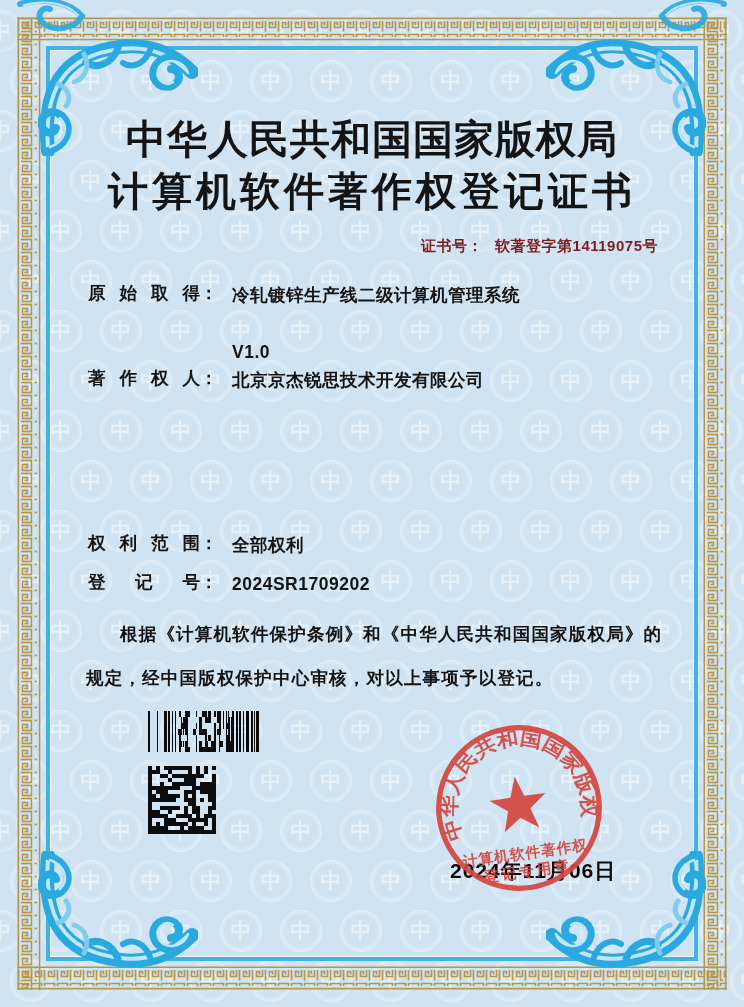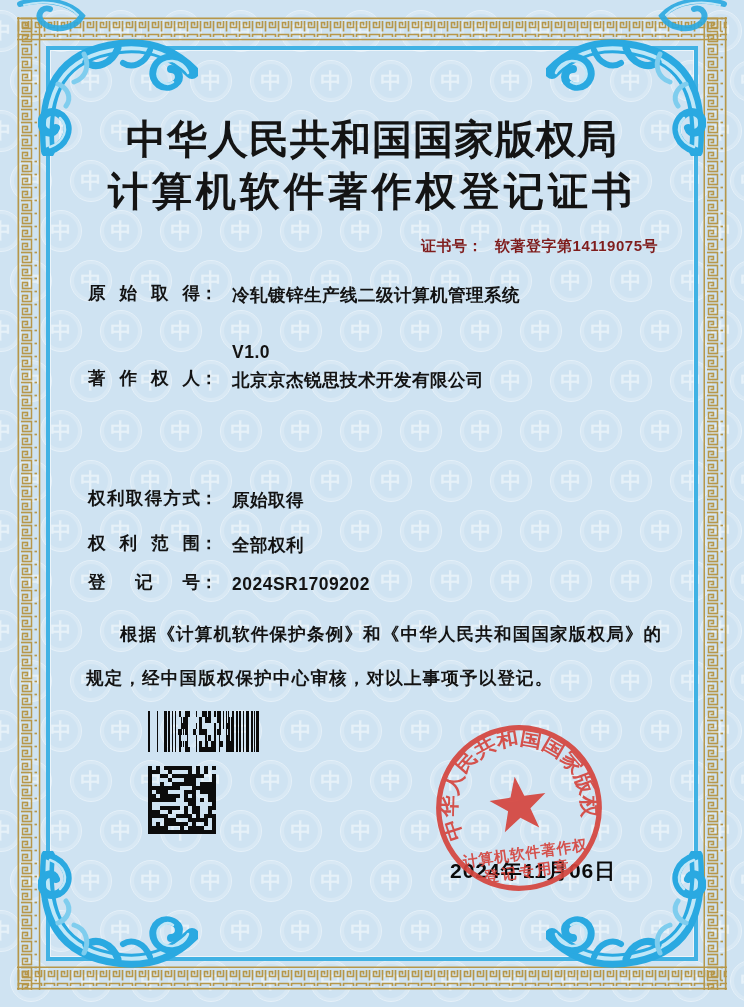--- a/index.html
+++ b/index.html
@@ -423,24 +423,20 @@
       <span>证书号：</span><span class="v">软著登字第14119075号</span>
     </div>
 
     <div class="frow" style="top:281px">
       <span class="f-label">原始取得</span><span class="f-colon">：</span>
       <span class="f-val"><span>冷轧镀锌生产线二级计算机管理系统</span><br><br><span>V1.0</span></span>
     </div>
     <div class="frow" style="top:366px">
       <span class="f-label">著作权人</span><span class="f-colon">：</span>
       <span class="f-val">北京京杰锐思技术开发有限公司</span>
-    </div>
-    <div class="frow" style="top:486px">
-      <span class="f-label">权利取得方式</span><span class="f-colon">：</span>
-      <span class="f-val">原始取得</span>
     </div>
     <div class="frow" style="top:531px">
       <span class="f-label">权利范围</span><span class="f-colon">：</span>
       <span class="f-val">全部权利</span>
     </div>
     <div class="frow" style="top:570px">
       <span class="f-label">登记号</span><span class="f-colon">：</span>
       <span class="f-val">2024SR1709202</span>
     </div>
 

